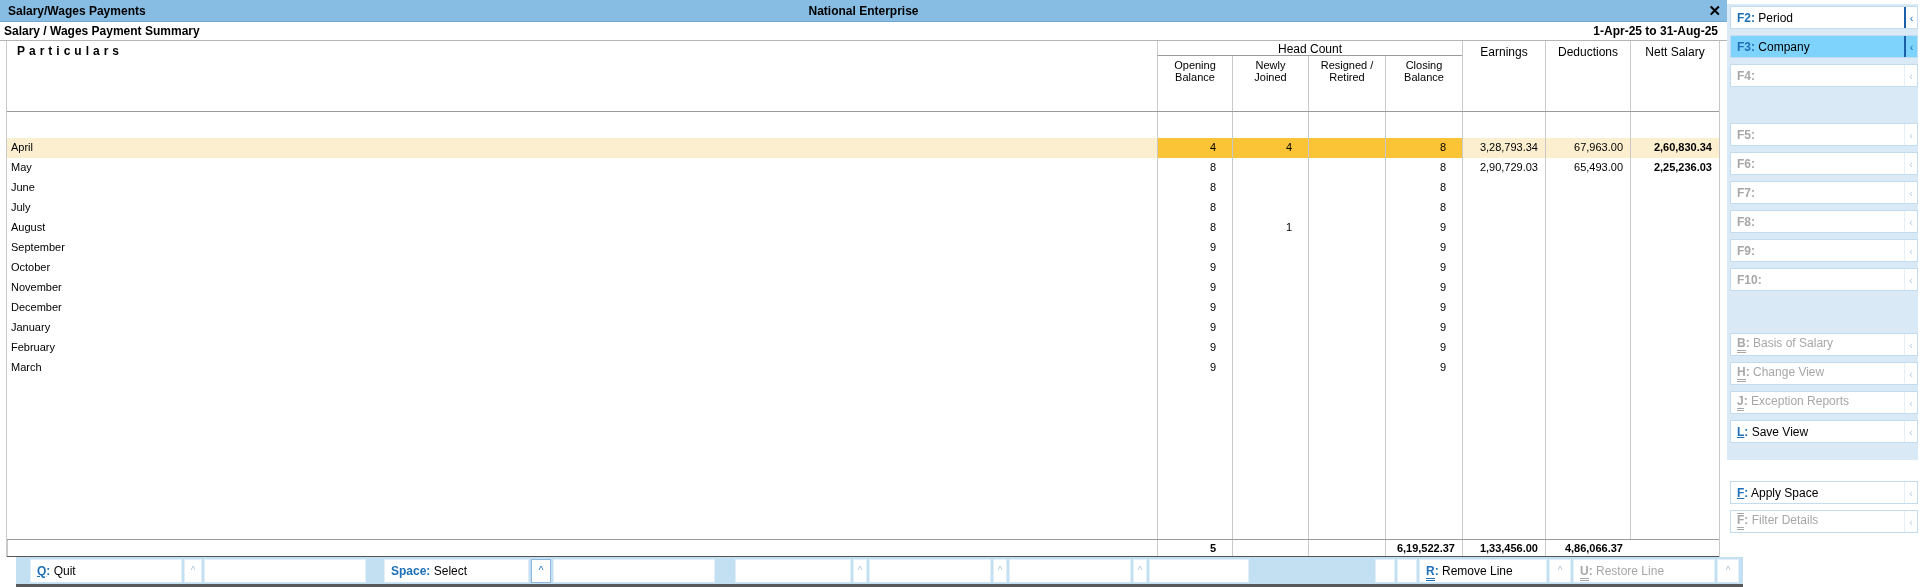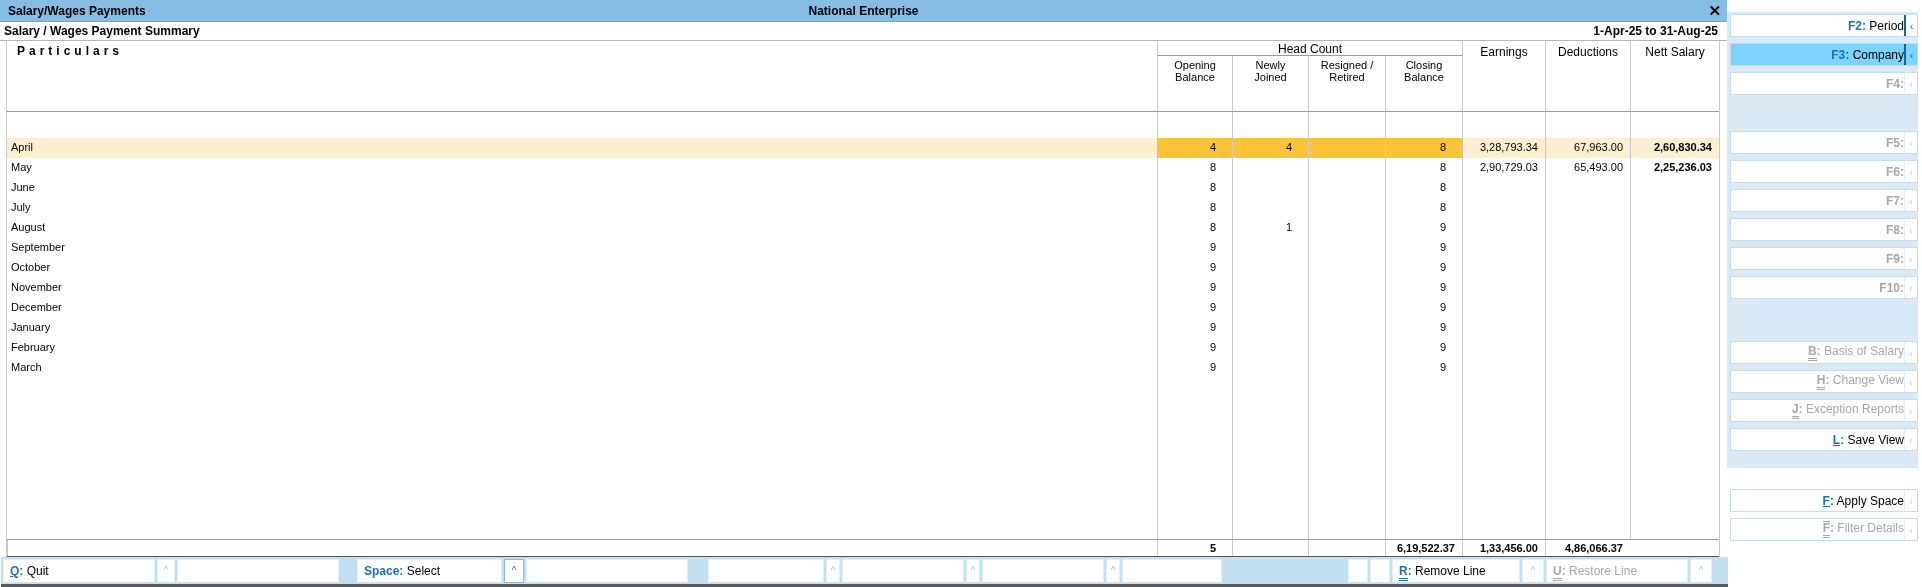--- a/index.html
+++ b/index.html
@@ -46,35 +46,35 @@
   .hc{text-align:right;padding-right:16px;}
   .money{text-align:right;padding-right:7px;}
   .bold{font-weight:bold;}
   .trow.sel .cell{background:var(--selected-row);}
   .trow.sel .cell.sel-hc{background:var(--selected-cells);}
 
   .gtotal{height:18px;line-height:17px;border-top:1px solid #9B9B9B;border-bottom:1px solid #555;flex:0 0 auto;}
   .gt-label{font-weight:bold;font-size:12px;letter-spacing:4px;padding-left:10px;}
 
   
-  .bottombar{position:absolute;left:1px;top:557px;width:1727px;height:30px;background:var(--bottombar-bg);
-    display:flex;align-items:center;padding-left:2px;border-bottom:3px solid #58595B;}
+  .bottombar{position:absolute;left:16px;top:557px;width:1727px;height:30px;background:var(--bottombar-bg);
+    display:flex;align-items:center;padding-left:14px;border-bottom:3px solid #58595B;}
   .bb-btn{height:24px;line-height:22px;background:#fff;border:1px solid #E2EFF9;border-bottom:1px solid #cfe4f2;
     margin-right:2px;flex:0 0 auto;font-size:12px;padding-left:6px;cursor:pointer;overflow:hidden;white-space:nowrap;}
   .bb-btn .key{color:var(--accent-blue);font-weight:bold;}
   .bb-btn.disabled .key,.bb-btn.disabled .lbl{color:var(--disabled);}
   .bb-chev{text-align:center;color:#A9C4D8;font-size:10px;padding-left:0;}
   .bb-chev.on{color:var(--accent-blue);border:1px solid #8FB8DC;}
   .bb-gap{background:transparent;border:none;}
   .key.u-single{text-decoration:underline;}
   .key.u-double{border-bottom:3px double currentColor;line-height:14px;display:inline-block;}
   .key.u-ctrl{border-top:1px solid currentColor;border-bottom:3px double currentColor;line-height:13px;display:inline-block;}
 
   
-  .sidebar{position:absolute;left:1727px;top:12px;width:195px;height:456px;background:var(--sidebar-bg);text-align:right;}
+  .sidebar{position:absolute;left:1727px;top:4px;width:195px;height:456px;background:var(--sidebar-bg);}
   .sb-inner{position:absolute;left:3px;top:2px;width:188px;display:flex;flex-direction:column;}
   .sb-gap1{height:30px;} .sb-gap2{height:36px;} .sb-gap3{height:32px;}
   .sb-btn{height:23px;margin-bottom:6px;background:#fff;border:1px solid #C3DCEF;display:flex;align-items:center;
     font-size:12px;cursor:pointer;flex:0 0 auto;}
   .sb-btn .sb-label{flex:1;padding-left:6px;overflow:hidden;white-space:nowrap;}
   .sb-btn .key{color:var(--accent-blue);font-weight:bold;}
   .sb-btn.disabled .key,.sb-btn.disabled .sb-label{color:var(--disabled);}
   .sb-btn .sb-chev{width:13px;align-self:stretch;display:flex;align-items:center;justify-content:center;
     color:#B9CFDF;font-size:11px;border-left:1px solid #E4F0F9;}
   .sb-btn.accent .sb-chev{color:var(--accent-blue);border-left:2px solid #1B5FA8;}

